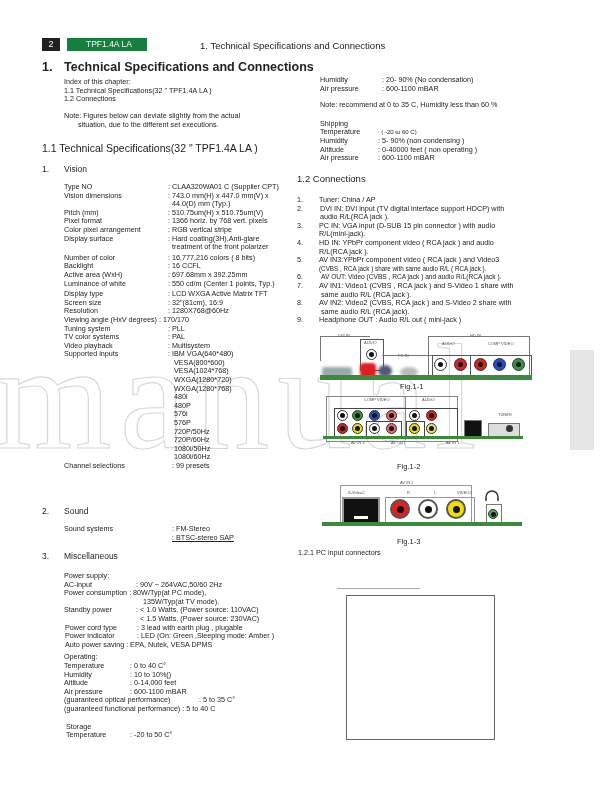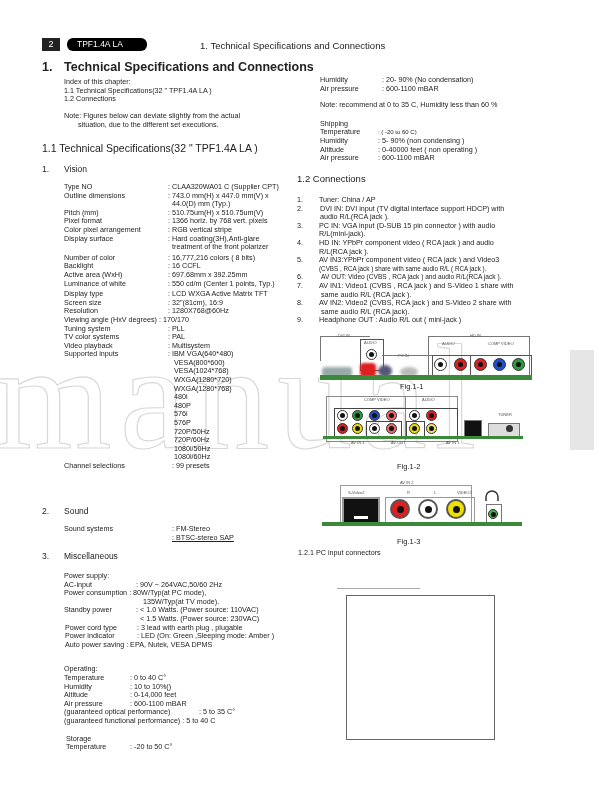--- a/index.html
+++ b/index.html
@@ -2,22 +2,22 @@
 <html><head>
 <meta charset="utf-8">
 <style>
   html, body { margin:0; padding:0; background:#fff; }
   body { width:600px; height:797px; position:relative; overflow:hidden;
          font-family:"Liberation Sans", sans-serif; color:#222; }
   .abs { position:absolute; }
   .t7 { font-size:7.2px; line-height:8.6px; white-space:nowrap; }
   .hdr-num { left:42px; top:38px; width:18px; height:13px; background:#222; color:#fff;
              font-size:9px; line-height:13px; text-align:center; }
-  .hdr-model { left:67px; top:38px; width:80px; height:13px; background:#000000; color:#fff;
-               font-size:8.5px; line-height:13px; padding-left:10px; box-sizing:border-box;border-radius:6px; }
+  .hdr-model { left:67px; top:38px; width:80px; height:13px; background:#15803d; color:#fff;
+               font-size:8.5px; line-height:13px; padding-left:19px; box-sizing:border-box; }
   .hdr-title { left:200px; top:40px; font-size:9.5px; }
   .h1 { font-size:12.5px; font-weight:bold; color:#222; }
   .h2 { font-size:10.5px; color:#222; }
   .h3 { font-size:8.5px; }
   .lbl { display:inline-block; }
   .watermark { left:-10px; top:340px; width:620px; height:120px; pointer-events:none; }
   .fig { }
   .jack { position:absolute; border-radius:50%; box-sizing:border-box; border:1px solid #333; }
   .jack::after { content:""; position:absolute; left:50%; top:50%; width:5px; height:5px;
                  margin:-2.5px 0 0 -2.5px; background:#111; border-radius:50%; }
@@ -48,21 +48,21 @@
 <div class="abs t7" style="left:64px;top:112px;">Note: Figures below can deviate slightly from the actual</div>
 <div class="abs t7" style="left:78px;top:120.5px;">situation, due to the different set executions.</div>
 
 <div class="abs h2" style="left:42px;top:142px;">1.1 Technical Specifications(32          " TPF1.4A LA    )</div>
 
 <div class="abs h3" style="left:42px;top:164px;">1.</div>
 <div class="abs h3" style="left:64px;top:164px;">Vision</div>
 
 <div class="abs" style="left:64px;top:183px;width:240px;">
   <div class="t7"><span class="lbl" style="width:104px">Type NO</span><span>: CLAA320WA01 C (Supplier CPT)</span></div>
-  <div class="t7"><span class="lbl" style="width:104px">Outline dimensions</span><span>: 743.0 mm(H) x 447.0 mm(V) x</span></div>
+  <div class="t7"><span class="lbl" style="width:104px">Vision dimensions</span><span>: 743.0 mm(H) x 447.0 mm(V) x</span></div>
   <div class="t7"><span class="lbl" style="width:108px"></span><span>44.0(D) mm (Typ.)</span></div>
   <div class="t7"><span class="lbl" style="width:104px">Pitch (mm)</span><span>: 510.75um(H) x 510.75um(V)</span></div>
   <div class="t7"><span class="lbl" style="width:104px">Pixel format</span><span>: 1366 horiz. by 768 vert. pixels</span></div>
   <div class="t7"><span class="lbl" style="width:104px">Color pixel arrangement</span><span>: RGB vertical stripe</span></div>
   <div class="t7"><span class="lbl" style="width:104px">Display surface</span><span>: Hard coating(3H),Anti-glare</span></div>
   <div class="t7"><span class="lbl" style="width:108px"></span><span>treatment of the front polarizer</span></div>
   <div class="t7" style="margin-top:2px"><span class="lbl" style="width:104px">Number of color</span><span>: 16,777,216 colors ( 8 bits)</span></div>
   <div class="t7"><span class="lbl" style="width:104px">Backlight</span><span>: 16 CCFL</span></div>
   <div class="t7"><span class="lbl" style="width:104px">Active area (WxH)</span><span>: 697.68mm x 392.25mm</span></div>
   <div class="t7"><span class="lbl" style="width:104px">Luminance of white</span><span>: 550 cd/m (Center 1 points, Typ.)</span></div>
@@ -104,21 +104,21 @@
   <div class="t7">Power supply:</div>
   <div class="t7"><span class="lbl" style="width:72px">AC-input</span><span>: 90V ~ 264VAC,50/60 2Hz</span></div>
   <div class="t7"><span>Power consumption</span> <span>: 80W/Typ(at PC mode),</span></div>
   <div class="t7"><span class="lbl" style="width:79px"></span><span>135W/Typ(at TV mode).</span></div>
   <div class="t7"><span class="lbl" style="width:72px">Standby power</span><span>: &lt; 1.0 Watts. (Power source: 110VAC)</span></div>
   <div class="t7"><span class="lbl" style="width:76px"></span><span>&lt; 1.5 Watts. (Power source: 230VAC)</span></div>
   <div class="t7" style="padding-left:1px"><span class="lbl" style="width:72px">Power cord type</span><span>: 3 lead with earth plug , plugable</span></div>
   <div class="t7" style="padding-left:1px"><span class="lbl" style="width:72px">Power indicator</span><span>: LED (On: Green ,Sleeping mode: Amber )</span></div>
   <div class="t7" style="padding-left:1px"><span>Auto power saving : EPA, Nutek, VESA DPMS</span></div>
 
-  <div class="t7" style="margin-top:16px">Operating:</div>
+  <div class="t7" style="margin-top:4px">Operating:</div>
   <div class="t7"><span class="lbl" style="width:66px">Temperature</span><span>: 0 to 40 C°</span></div>
   <div class="t7"><span class="lbl" style="width:66px">Humidity</span><span>: 10 to 10%()</span></div>
   <div class="t7"><span class="lbl" style="width:66px">Altitude</span><span>: 0-14,000 feet</span></div>
   <div class="t7"><span class="lbl" style="width:66px">Air pressure</span><span>: 600-1100 mBAR</span></div>
   <div class="t7"><span class="lbl" style="width:135px">(guaranteed optical performance)</span><span>: 5 to 35 C°</span></div>
   <div class="t7">(guaranteed functional performance) : 5 to 40 C</div>
 
   <div class="t7" style="margin-top:9px;padding-left:2px">Storage</div>
   <div class="t7" style="padding-left:2px"><span class="lbl" style="width:64px">Temperature</span><span>: -20 to 50 C°</span></div>
 </div>

